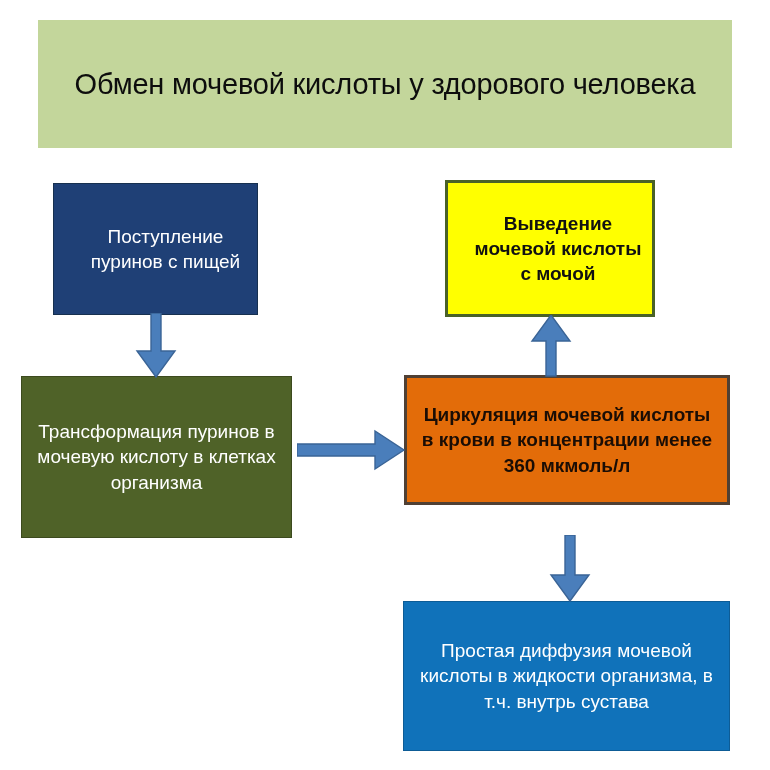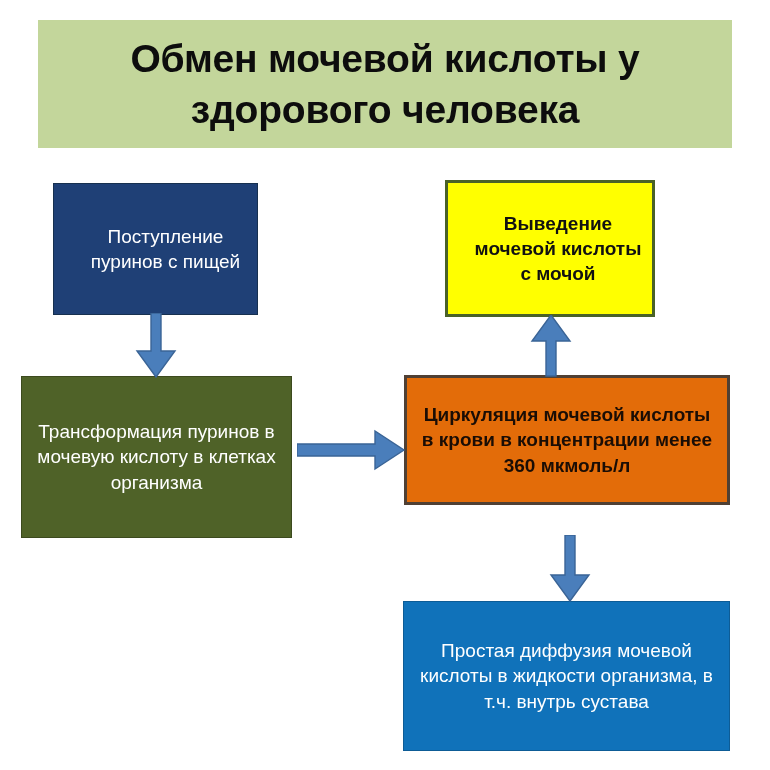--- a/index.html
+++ b/index.html
@@ -23,24 +23,24 @@
     width: 694px;
     height: 128px;
     background: #c3d69b;
     display: flex;
     align-items: center;
     justify-content: center;
     text-align: center;
     box-sizing: border-box;
   }
   .banner-text {
-    font-size: 39px;
+    font-size: 29px;
     line-height: 1.32;
     color: #0d0d0d;
-    font-weight: 700;
+    font-weight: 400;
     letter-spacing: -0.2px;
     padding: 0 16px;
   }
 
   .node {
     position: absolute;
     box-sizing: border-box;
     display: flex;
     align-items: center;
     justify-content: center;

